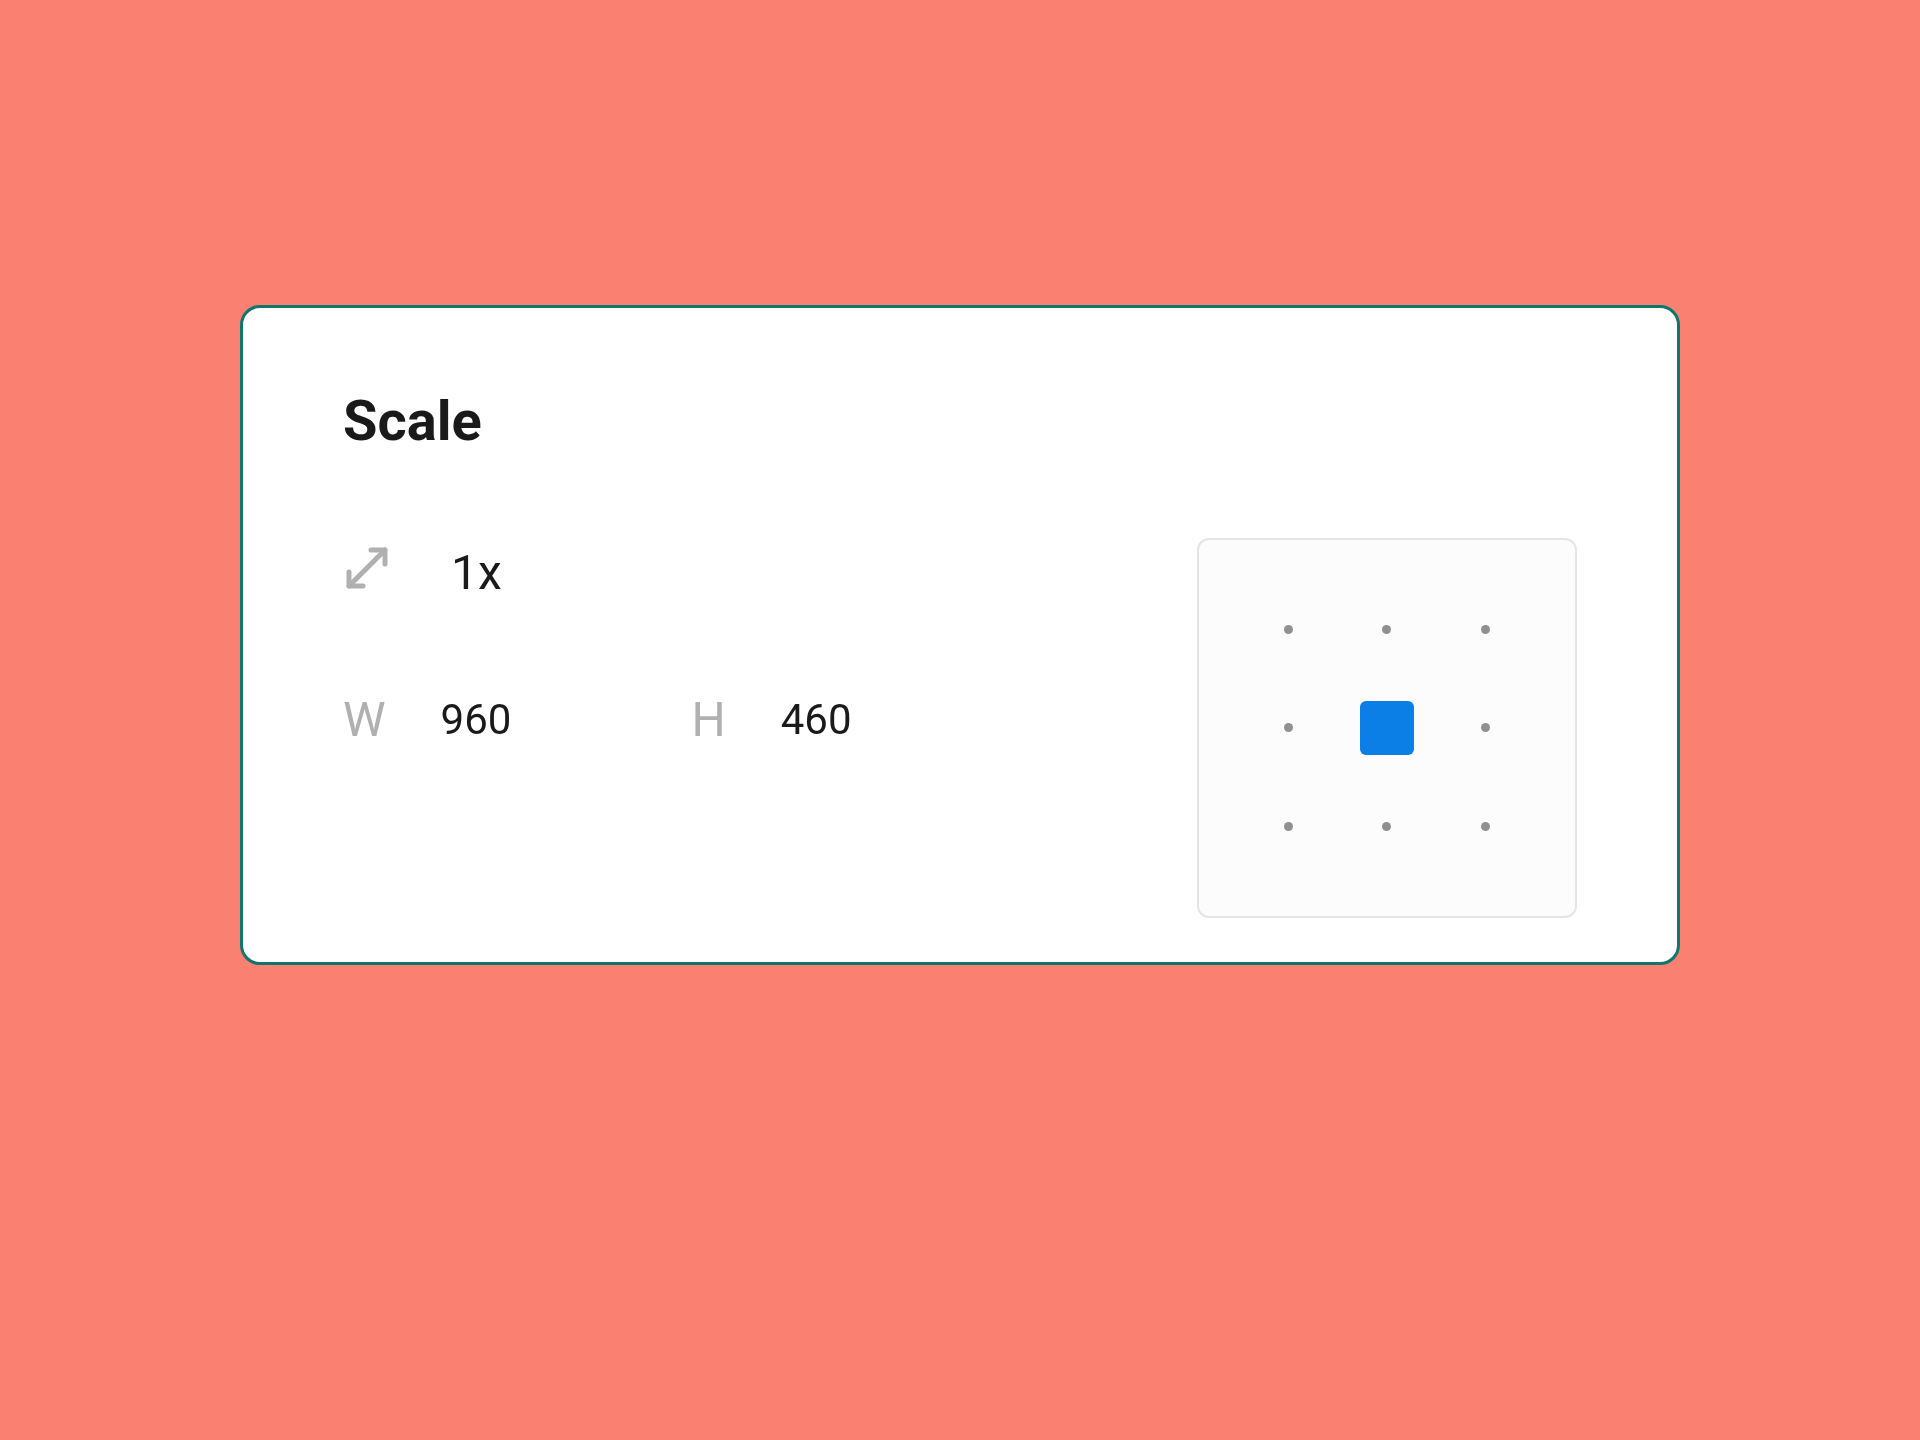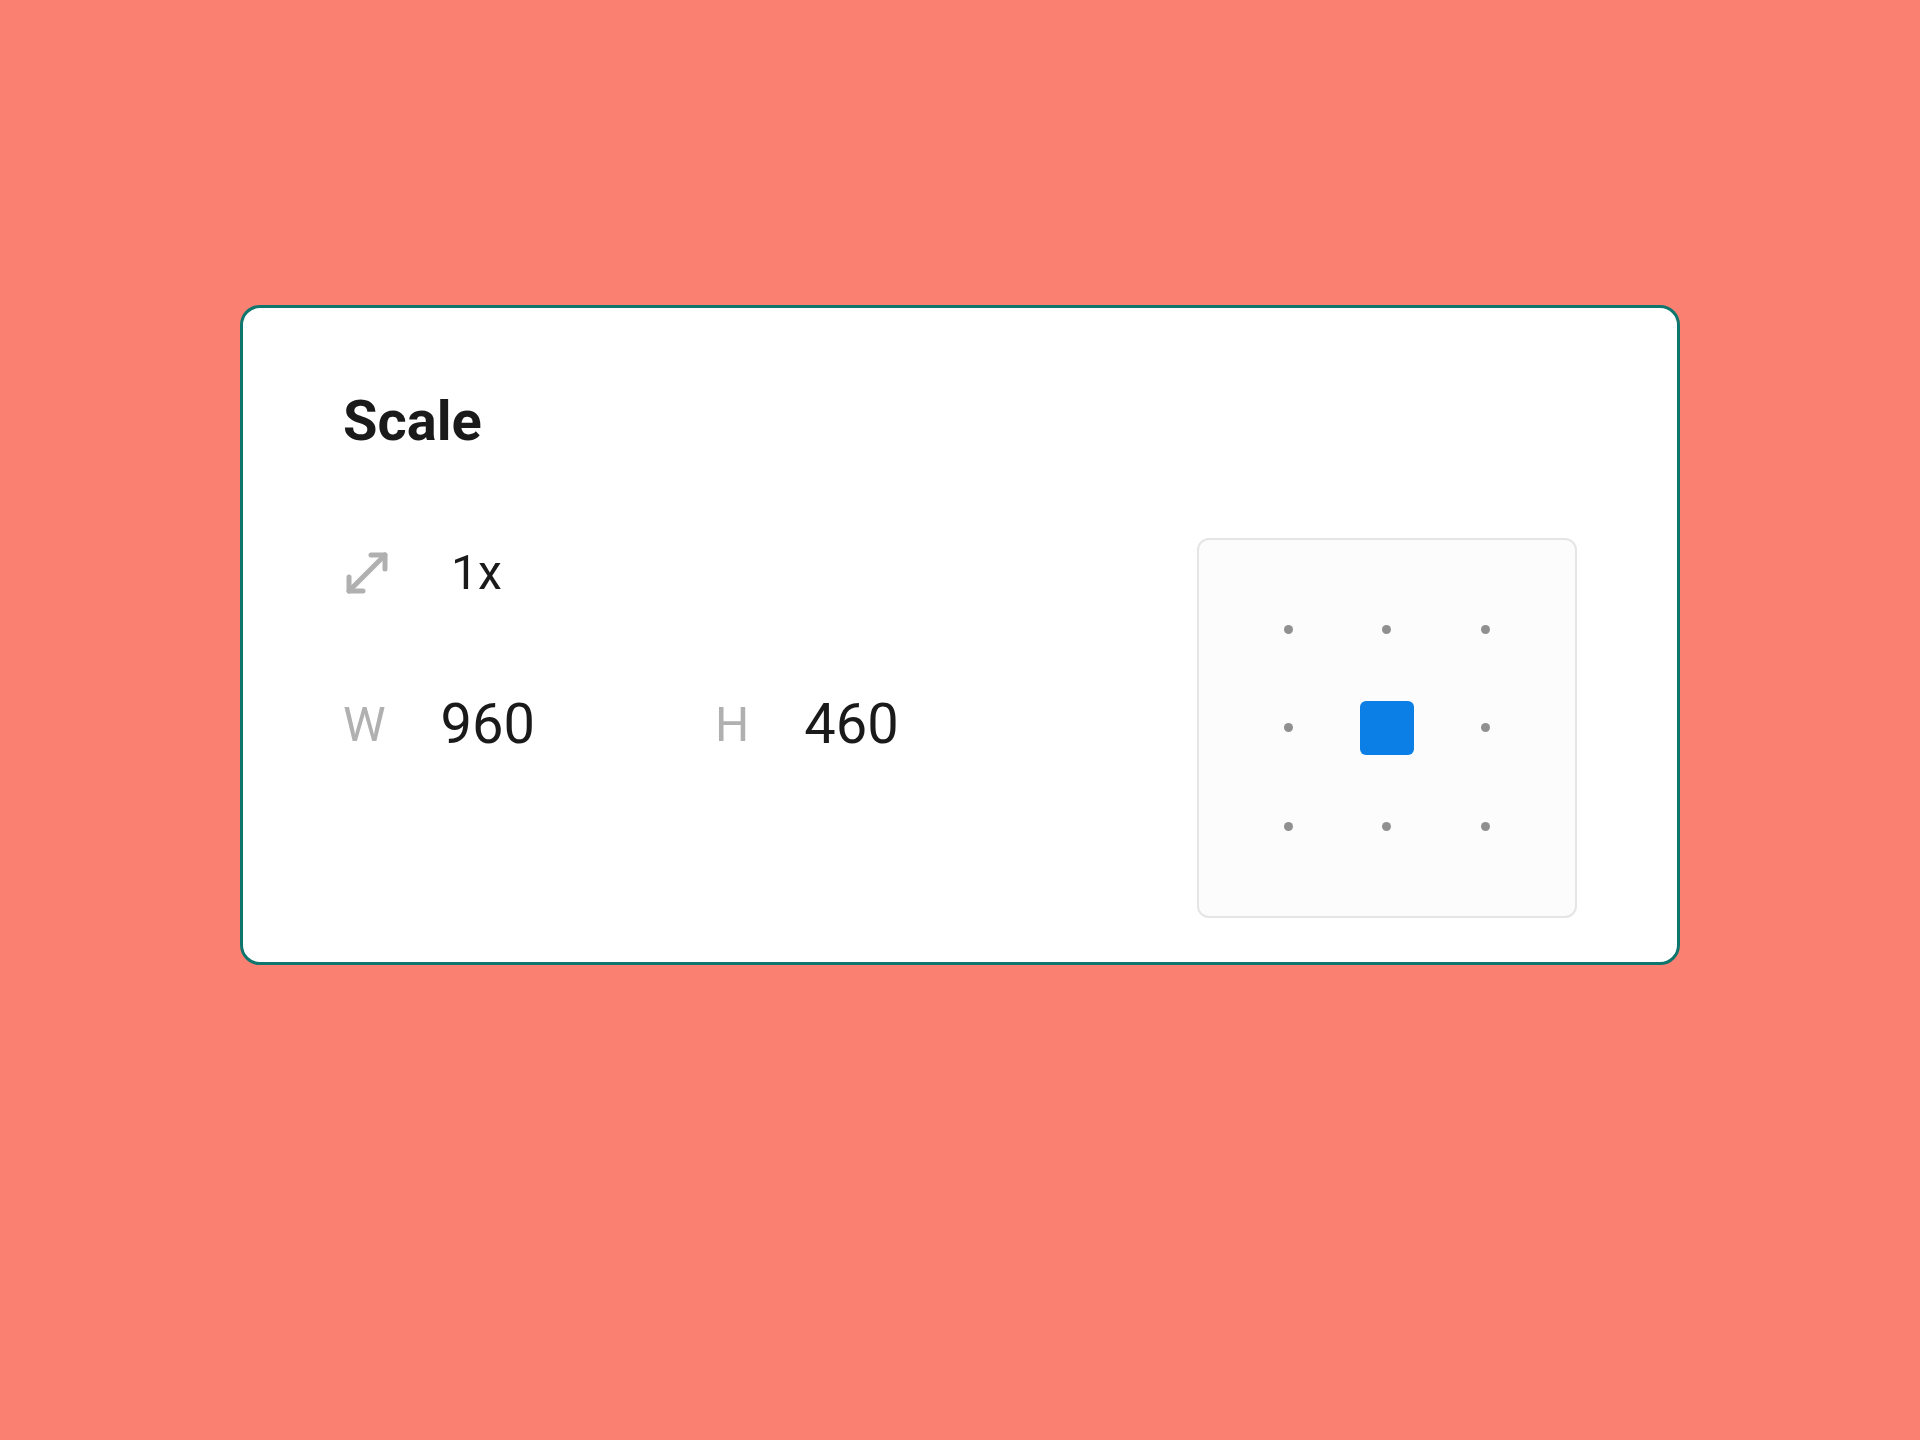--- a/index.html
+++ b/index.html
@@ -31,21 +31,21 @@
     
     .panel-title {
       font-size: 56px;
       font-weight: 700;
       color: #1a1a1a;
       margin-bottom: 90px;
     }
     
     .control-row {
       display: flex;
-      align-items: center;
+      align-items: flex-start;
       margin-bottom: 90px;
     }
     
     .scale-icon {
       width: 48px;
       height: 48px;
       margin-right: 60px;
       display: flex;
       align-items: center;
       justify-content: center;
@@ -69,21 +69,21 @@
     }
     
     .dim-label {
       font-size: 48px;
       font-weight: 400;
       color: #b0b0b0;
       margin-right: 55px;
     }
     
     .dim-value {
-      font-size: 56px;
+      font-size: 42px;
       font-weight: 400;
       color: #1a1a1a;
     }
     
     .anchor-grid {
       position: absolute;
       right: 100px;
       top: 230px;
       width: 380px;
       height: 380px;

